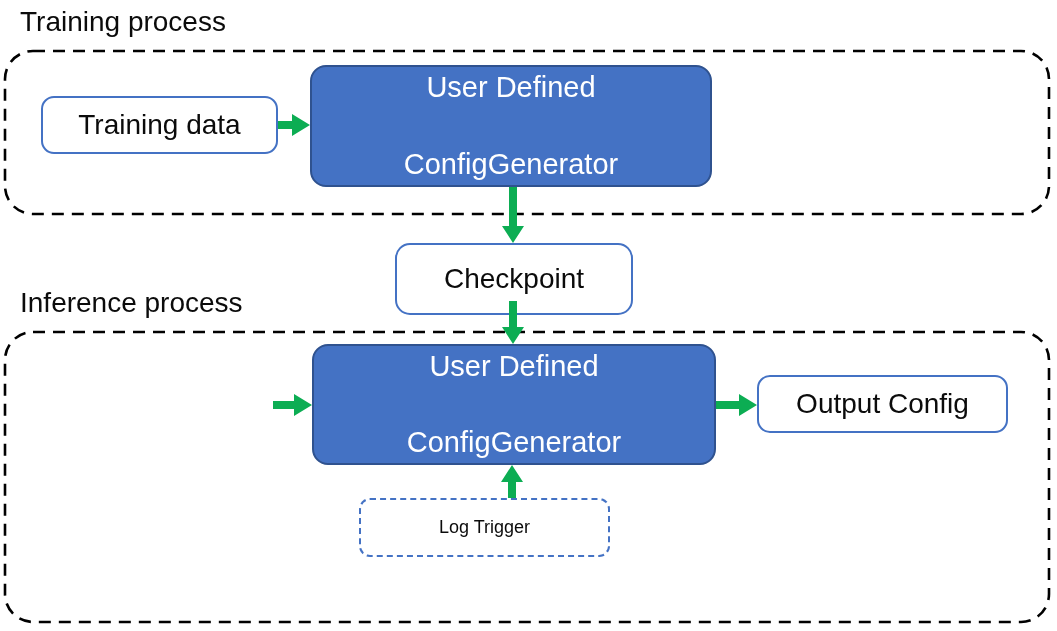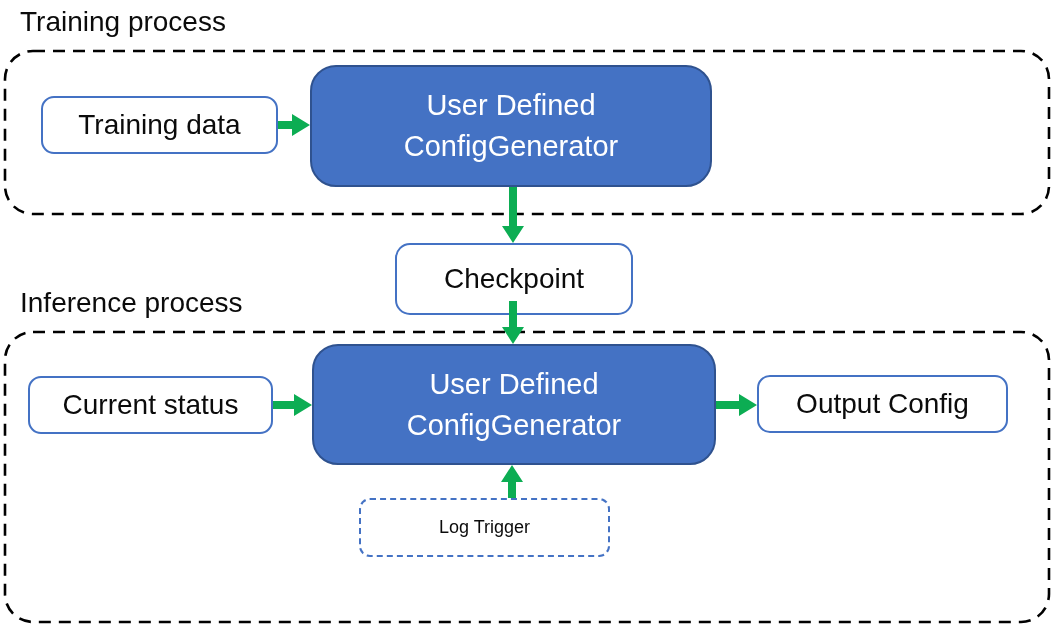--- a/index.html
+++ b/index.html
@@ -49,25 +49,25 @@
     justify-content: center;
     font-size: 28px;
     color: var(--text-dark, #0b0b0b);
     white-space: nowrap;
   }
   .generator-box {
     position: absolute;
     box-sizing: border-box;
     background: var(--generator-fill, #4472C4);
     border: 2.5px solid var(--generator-border, #2F528F);
-    border-radius: 26px;
+    border-radius: 16px;
     display: flex;
     flex-direction: column;
     align-items: center;
-    justify-content: center;
+    justify-content: space-between;
     font-size: 29px;
     line-height: 41px;
     color: var(--text-light, #ffffff);
     text-align: center;
   }
   .trigger-box {
     position: absolute;
     box-sizing: border-box;
     background: #ffffff;
     border: 2px dashed var(--trigger-box-border, #4472C4);
@@ -108,21 +108,20 @@
 
   <div class="io-box" id="training-data">Training data</div>
 
   <div class="generator-box" id="training-gen">
     <span>User Defined</span>
     <span>ConfigGenerator</span>
   </div>
 
   <div class="io-box" id="checkpoint">Checkpoint</div>
 
-  <div class="io-box" id="current-status">Current status</div>
 
   <div class="generator-box" id="inference-gen">
     <span>User Defined</span>
     <span>ConfigGenerator</span>
   </div>
 
   <div class="io-box" id="output-config">Output Config</div>
 
   <div class="trigger-box" id="log-trigger">Log Trigger</div>
 

